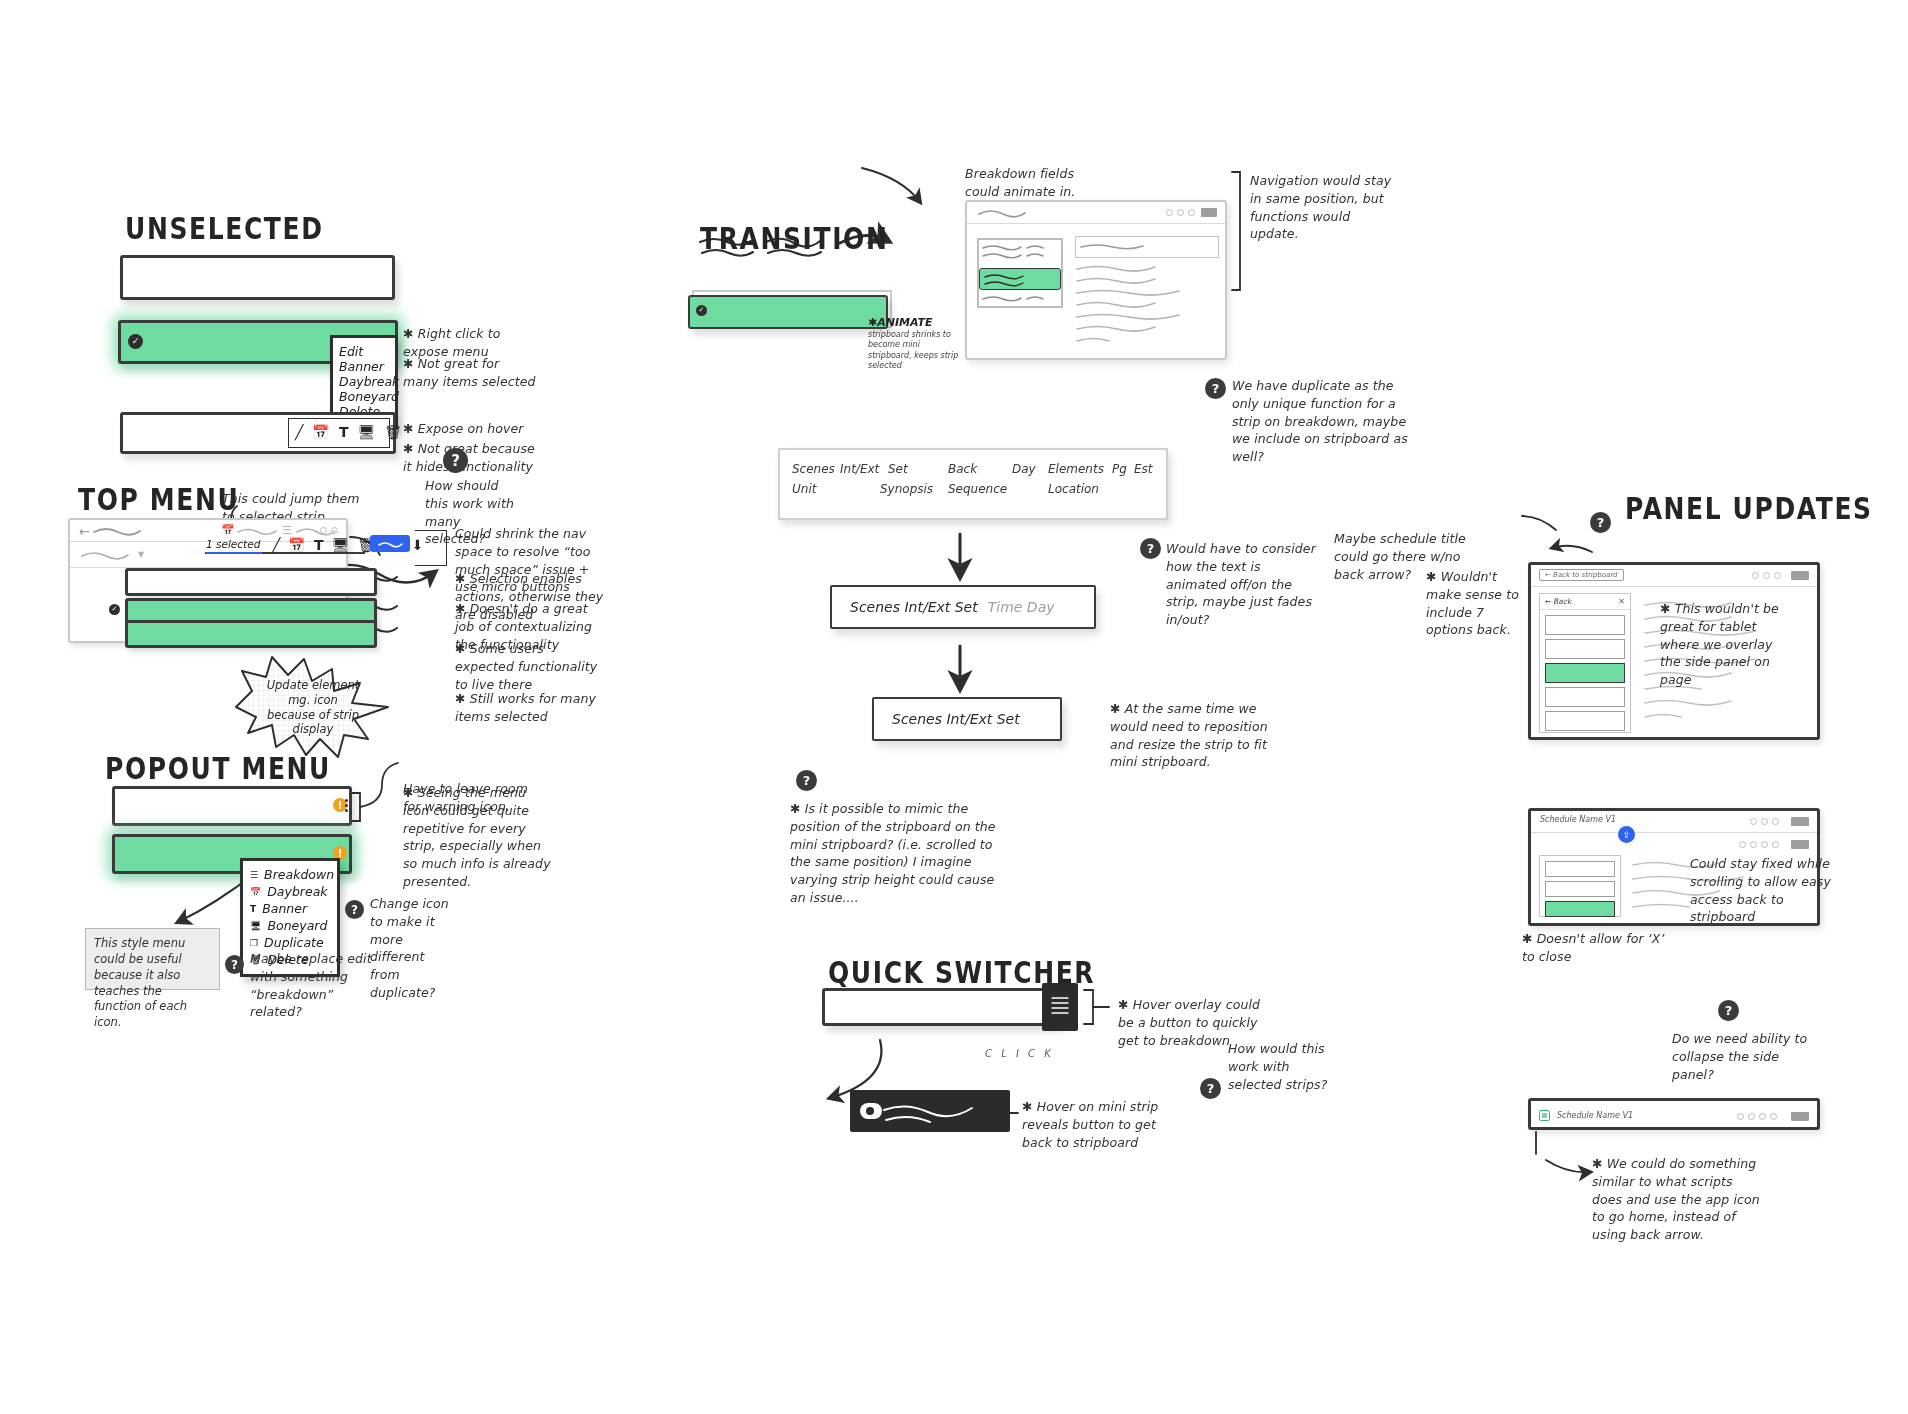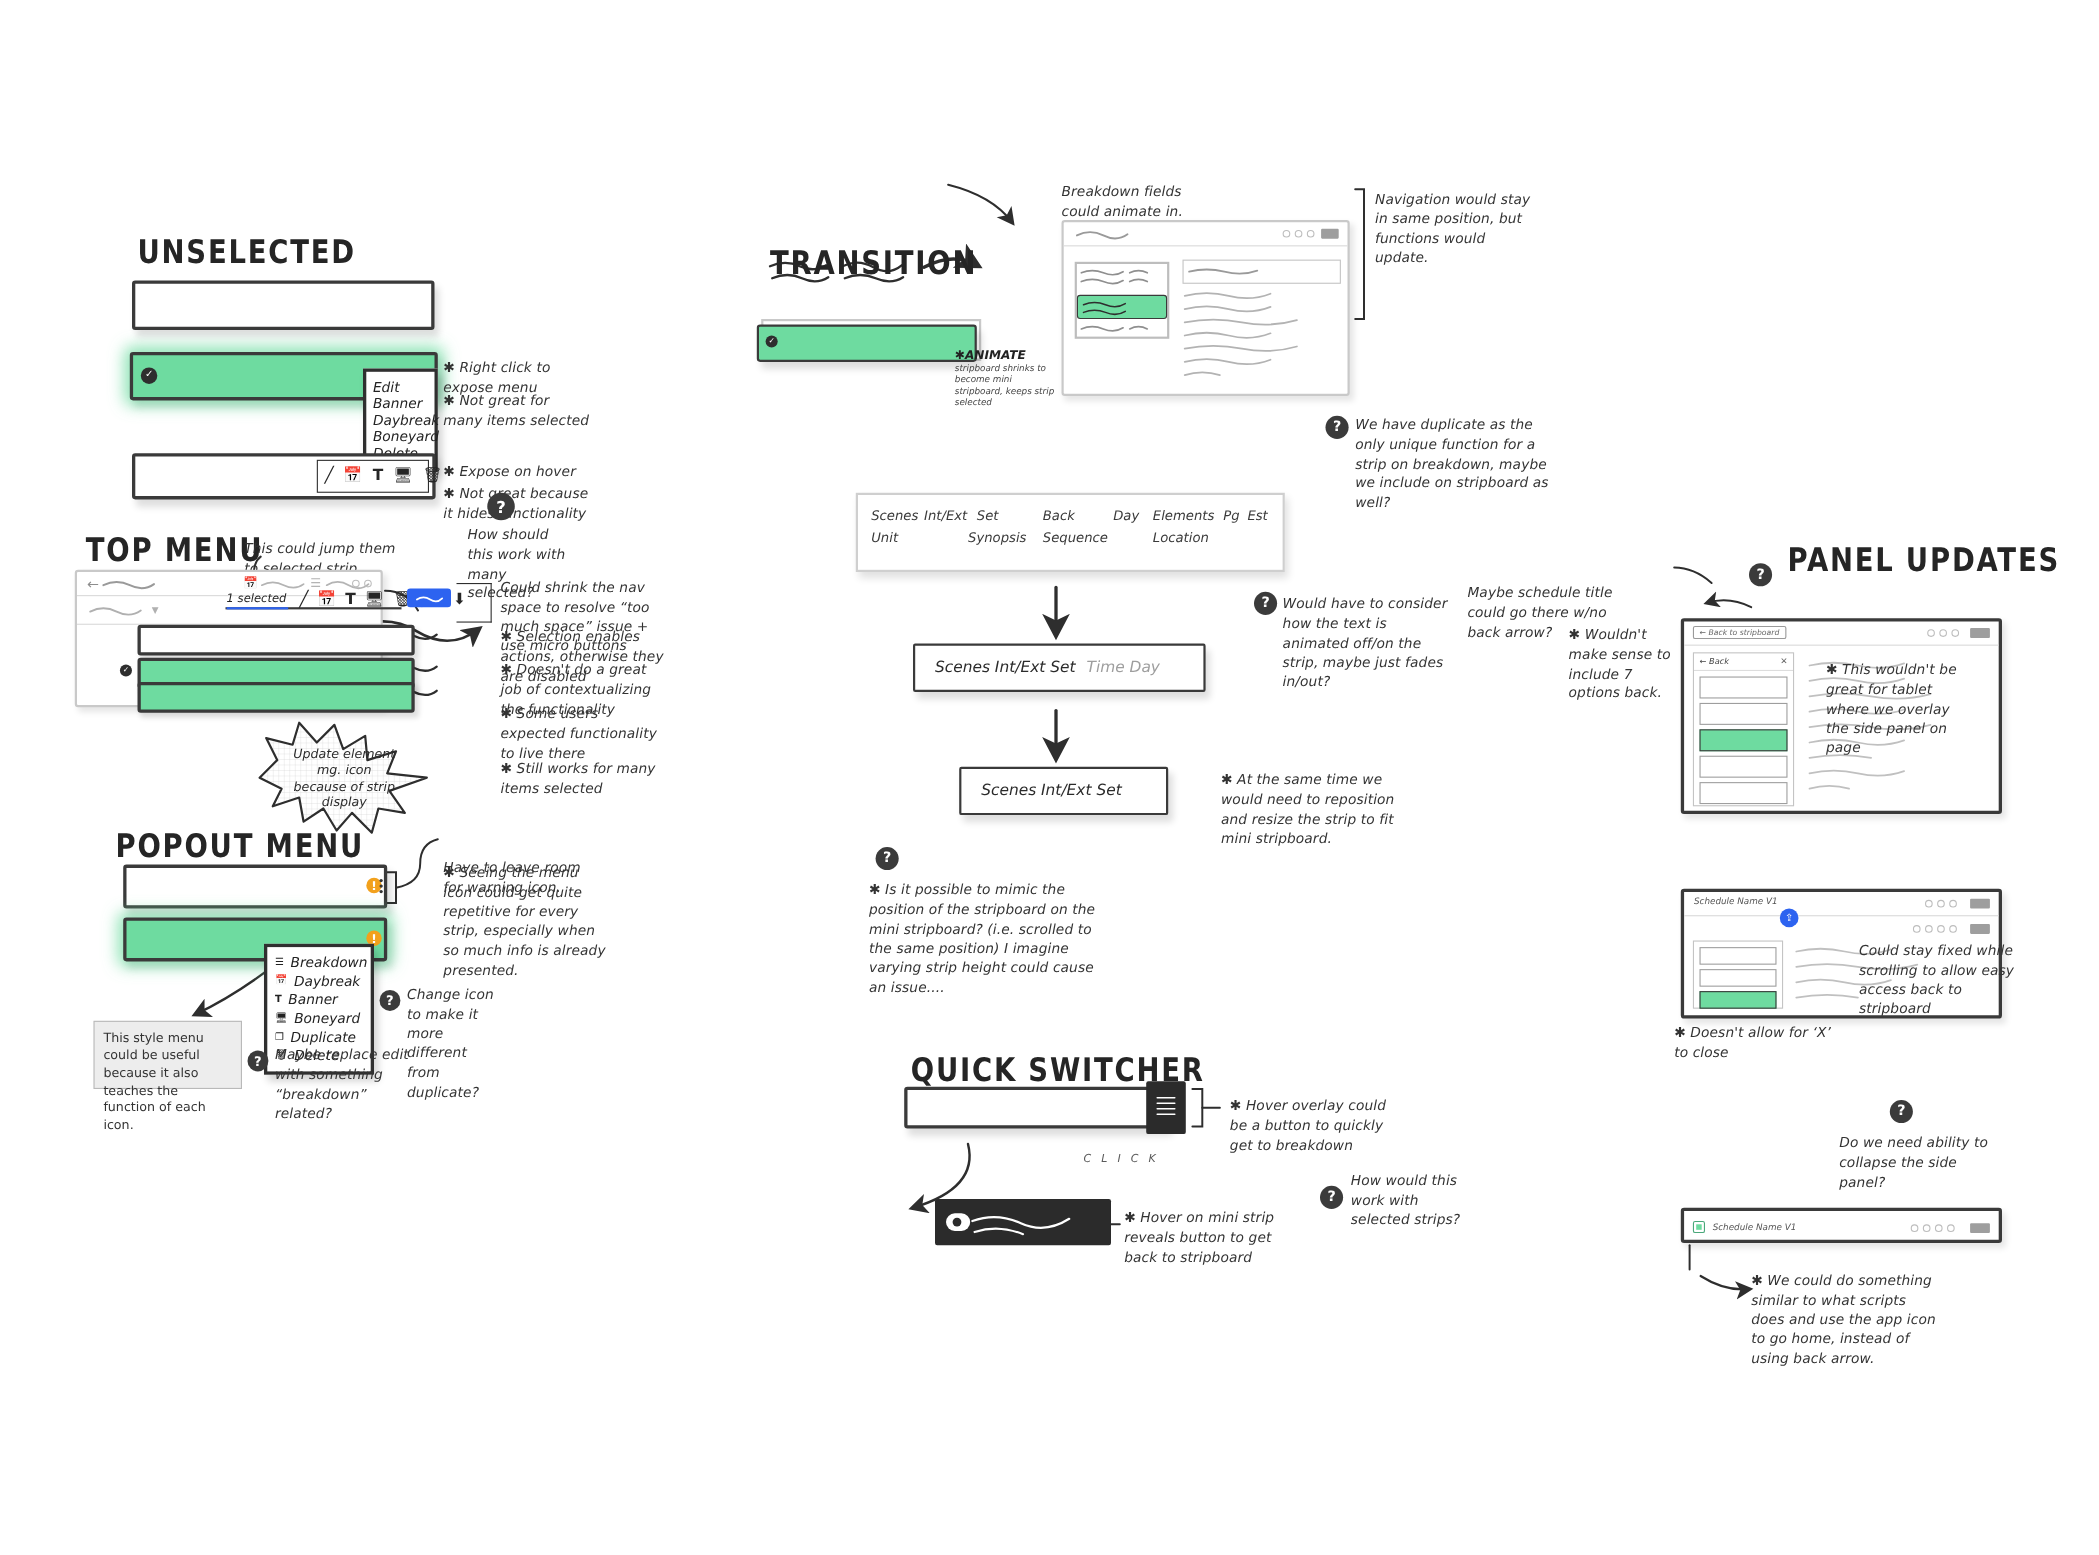--- a/index.html
+++ b/index.html
@@ -121,21 +121,21 @@
     box-shadow:4px 6px 7px rgba(0,0,0,.13);
     display:flex;align-items:center;
   }
   .boxstrip span { font-family:"DejaVu Sans", sans-serif; font-size:14px; font-style:italic; color:#2b2b2b; }
   .boxstrip span.dim { color:#9e9e9e; }
 
   .darkbox { position:absolute; background:#2b2b2b; border-radius:2px; }
 
   .stickynote {
     position:absolute;background:#ededed;border:1.5px solid #b9b9b9;
-    font-family:"DejaVu Sans", sans-serif;font-size:11.5px;
+    font-family:"DejaVu Sans", sans-serif;font-size:11.5px;font-style:italic;
     line-height:1.38;color:#333;padding:7px 8px;
   }
 
   svg.ink { position:absolute; overflow:visible; pointer-events:none; }
 </style>
 </head>
 <body>
 
 <div class="board">
 
@@ -546,21 +546,21 @@
 <svg class="ink" style="left:880px;top:1098px;width:120px;height:26px">
   <g fill="none" stroke="#fff" stroke-width="2" stroke-linecap="round">
     <path d="M4,12 q22,-8 44,2 t44,-4"></path>
     <path d="M6,22 q22,-7 44,2"></path>
   </g>
 </svg>
 
 <div class="note" style="position:absolute;left:1022px;top:1098px;width:148px;">✱ Hover on mini strip reveals button to get back to stripboard</div>
 
 <div class="qbadge" style="left:1200px;top:1078px;width:21px;height:21px;font-size:13px;">?</div>
-<div class="note" style="position:absolute;left:1228px;top:1064px;width:118px;">How would this work with selected strips?</div>
+<div class="note" style="position:absolute;left:1228px;top:1040px;width:118px;">How would this work with selected strips?</div>
 
 <div class="title-hand" style="left:1625px;top:492px;position:absolute">PANEL UPDATES</div>
 
 <div class="qbadge" style="left:1590px;top:512px;width:21px;height:21px;font-size:13px;">?</div>
 <div class="note" style="position:absolute;left:1334px;top:530px;width:160px;">Maybe schedule title could go there w/no back arrow?</div>
 
 <div class="win" style="left:1528px;top:562px;width:292px;height:178px;border-width:3px;border-color:#3a3a3a;">
   <div class="tbar">
     <div style="position:absolute;left:8px;top:4px;padding:1px 5px;border:1.4px solid #9a9a9a;border-radius:2px;font-family:'DejaVu Sans',sans-serif;font-size:7px;font-style:italic;color:#666;">← Back to stripboard</div>
     <div class="dotrow" style="right:36px;top:7px;">

